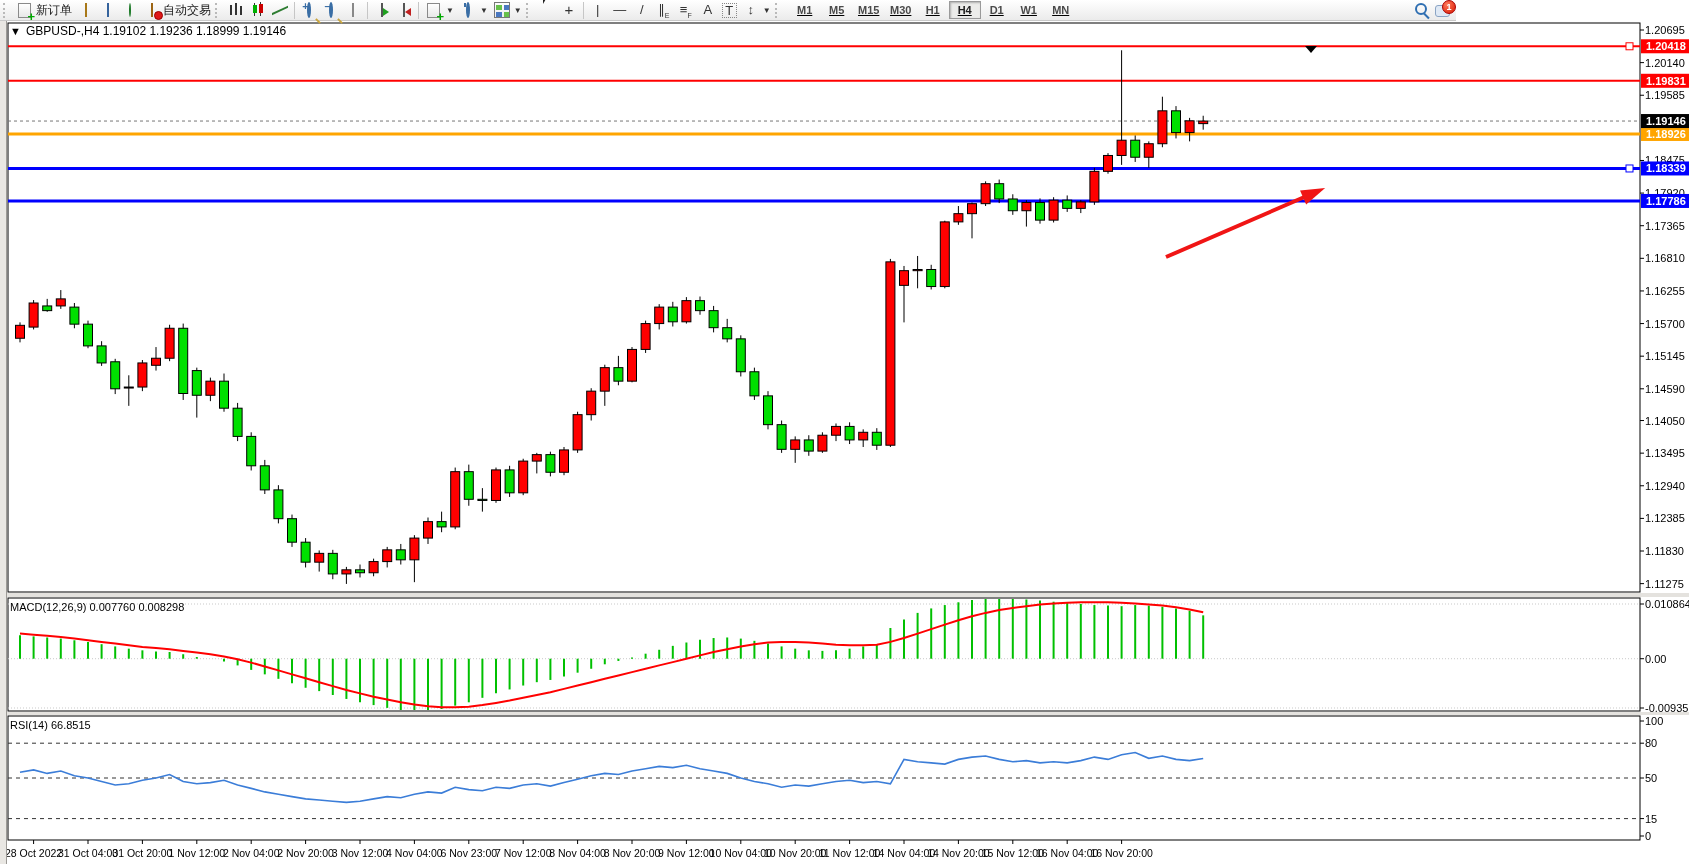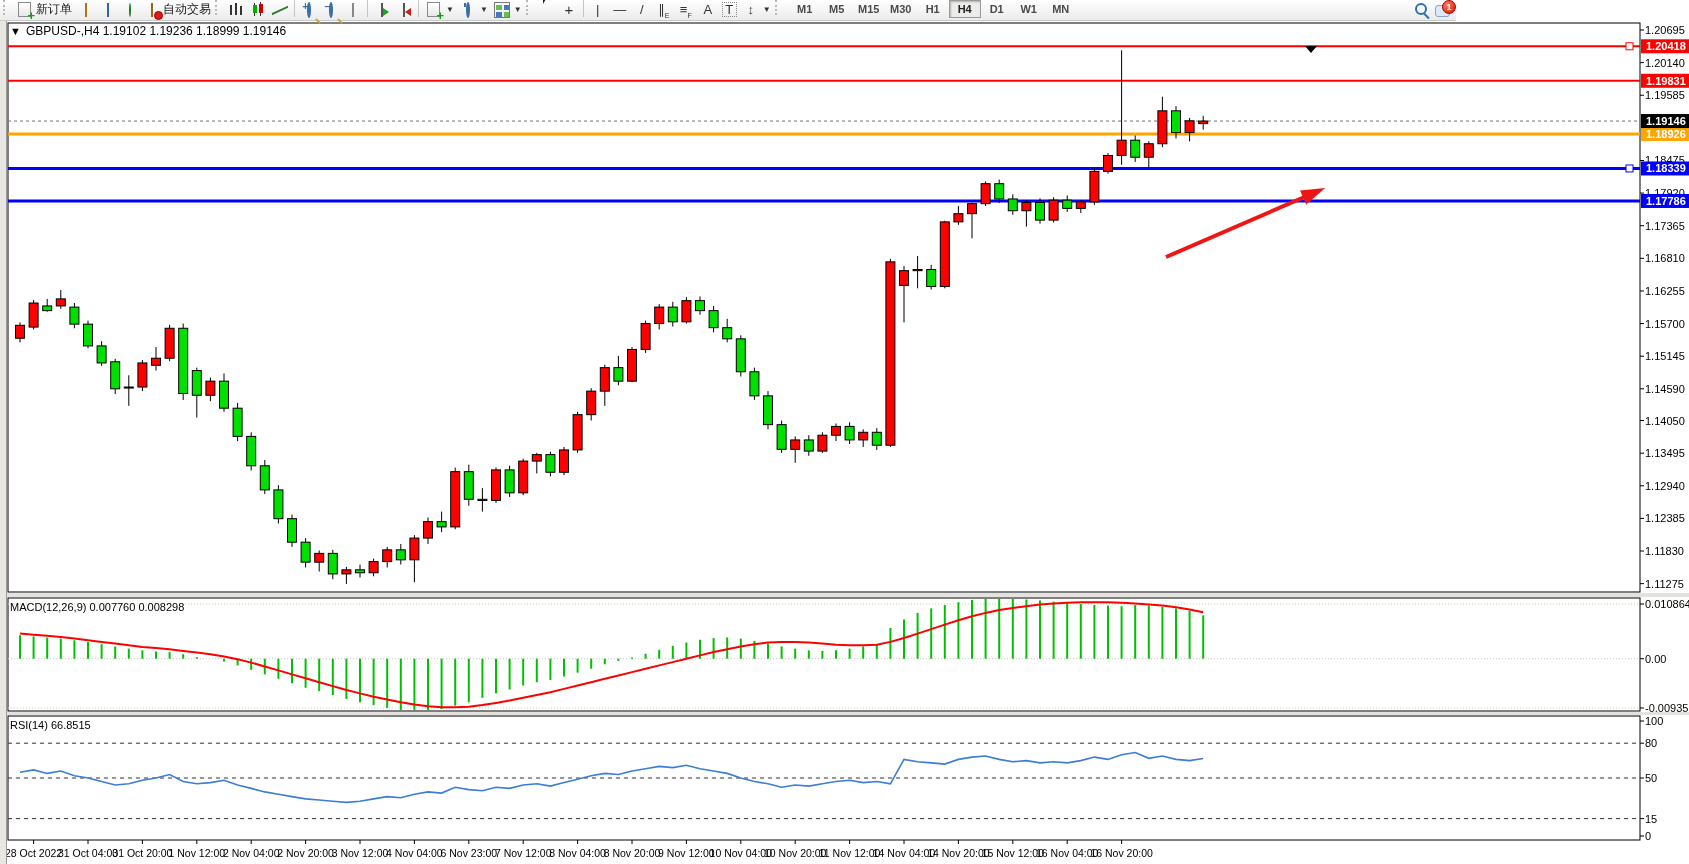--- a/index.html
+++ b/index.html
@@ -1,21 +1,21 @@
 <!DOCTYPE html>
 <html><head>
 <meta charset="utf-8">
 <style>
   html,body{margin:0;padding:0;background:#fff;}
   body{width:1689px;height:864px;position:relative;overflow:hidden;
        font-family:"Liberation Sans",sans-serif;-webkit-font-smoothing:none;}
   
   .toolbar{position:absolute;top:0;left:0;width:1456px;height:21px;
     background:linear-gradient(#ffffff,#ebebeb);border-bottom:1px solid #c9c9c9;
-    display:flex;align-items:flex-start;padding-left:2px;box-sizing:border-box;z-index:5;}
+    display:flex;align-items:center;padding-left:2px;box-sizing:border-box;z-index:5;}
   .grip{width:5px;height:15px;border-left:2px dotted #b9b9b9;margin:0 3px 0 1px;}
   .sep{width:1px;height:17px;background:#c6c6c6;margin:0 3px;}
   .tb-btn{height:19px;display:flex;align-items:center;gap:3px;padding:0 3px;
     font-size:12px;color:#1a1a1a;cursor:default;white-space:nowrap;}
   .caret{font-size:8px;color:#333;margin-left:1px;}
   .i{width:16px;height:16px;display:inline-block;position:relative;
      font-size:11px;line-height:16px;text-align:center;color:#333;}
   .i-doc{background:linear-gradient(#fff,#e8e8e8);border:1px solid #8a8a8a;width:11px;height:13px;margin:0 2px;}
   .i-doc:after{content:"+";position:absolute;right:-5px;bottom:-5px;color:#0a0;font-weight:bold;font-size:13px;line-height:10px;}
   .i-cube{width:11px;height:10px;background:linear-gradient(#ffe28a,#e0a43c);border:1px solid #a87818;transform:skewX(-12deg);margin:2px;}
@@ -43,21 +43,21 @@
      linear-gradient(#4a77c0,#4a77c0) 1px 9px/6px 5px no-repeat,
      linear-gradient(#67c04a,#67c04a) 9px 9px/6px 5px no-repeat;
      border:1px solid #888;width:14px;height:14px;}
   .i-frame{border:1px solid #555;width:12px;height:11px;margin:1px;}
   .tri-g{position:absolute;right:1px;bottom:2px;width:0;height:0;border-left:6px solid #1fa01f;border-top:4px solid transparent;border-bottom:4px solid transparent;}
   .tri-r{position:absolute;right:1px;bottom:2px;width:0;height:0;border-right:6px solid #c02020;border-top:4px solid transparent;border-bottom:4px solid transparent;}
   .i-clock{border:2px solid #3a6ea5;border-radius:50%;width:10px;height:10px;margin:1px;}
   .i-clock:after{content:"";position:absolute;left:4px;top:1px;width:2px;height:4px;background:#3a6ea5;}
   .i-cursor{width:0;height:0;border-top:12px solid #222;border-right:7px solid transparent;margin:2px 4px;transform:rotate(-15deg);}
   .glyph{font-size:13px;color:#333;font-weight:400;}
-  .tf-group{display:flex;align-items:center;margin-left:4px;}
+  .tf-group{display:flex;align-items:center;margin-left:4px;text-decoration:underline;}
   .tf{min-width:22px;text-align:center;font-size:11px;font-weight:bold;color:#4a4a4a;
       padding:2px 4px;border:1px solid transparent;}
   .tf.active{background:#ececea;border:1px solid #9a9a9a;color:#222;
       box-shadow:inset 1px 1px 2px rgba(0,0,0,.25);}
   .right-icons{position:absolute;right:6px;top:1px;display:flex;align-items:center;gap:8px;}
   .i-search{border:2px solid #2f6fb2;border-radius:50%;width:8px;height:8px;position:relative;}
   .i-search:after{content:"";position:absolute;right:-5px;bottom:-4px;width:7px;height:2px;background:#2f6fb2;transform:rotate(45deg);}
   .i-chat{width:13px;height:10px;border-radius:3px;background:#dfe9f5;border:1px solid #8aa4c4;position:relative;margin-top:4px;}
   .badge{position:absolute;right:-7px;top:-6px;background:radial-gradient(circle at 35% 30%,#ff7a5c,#d81800);
      color:#fff;font-size:9px;font-weight:bold;border-radius:50%;width:12px;height:12px;

